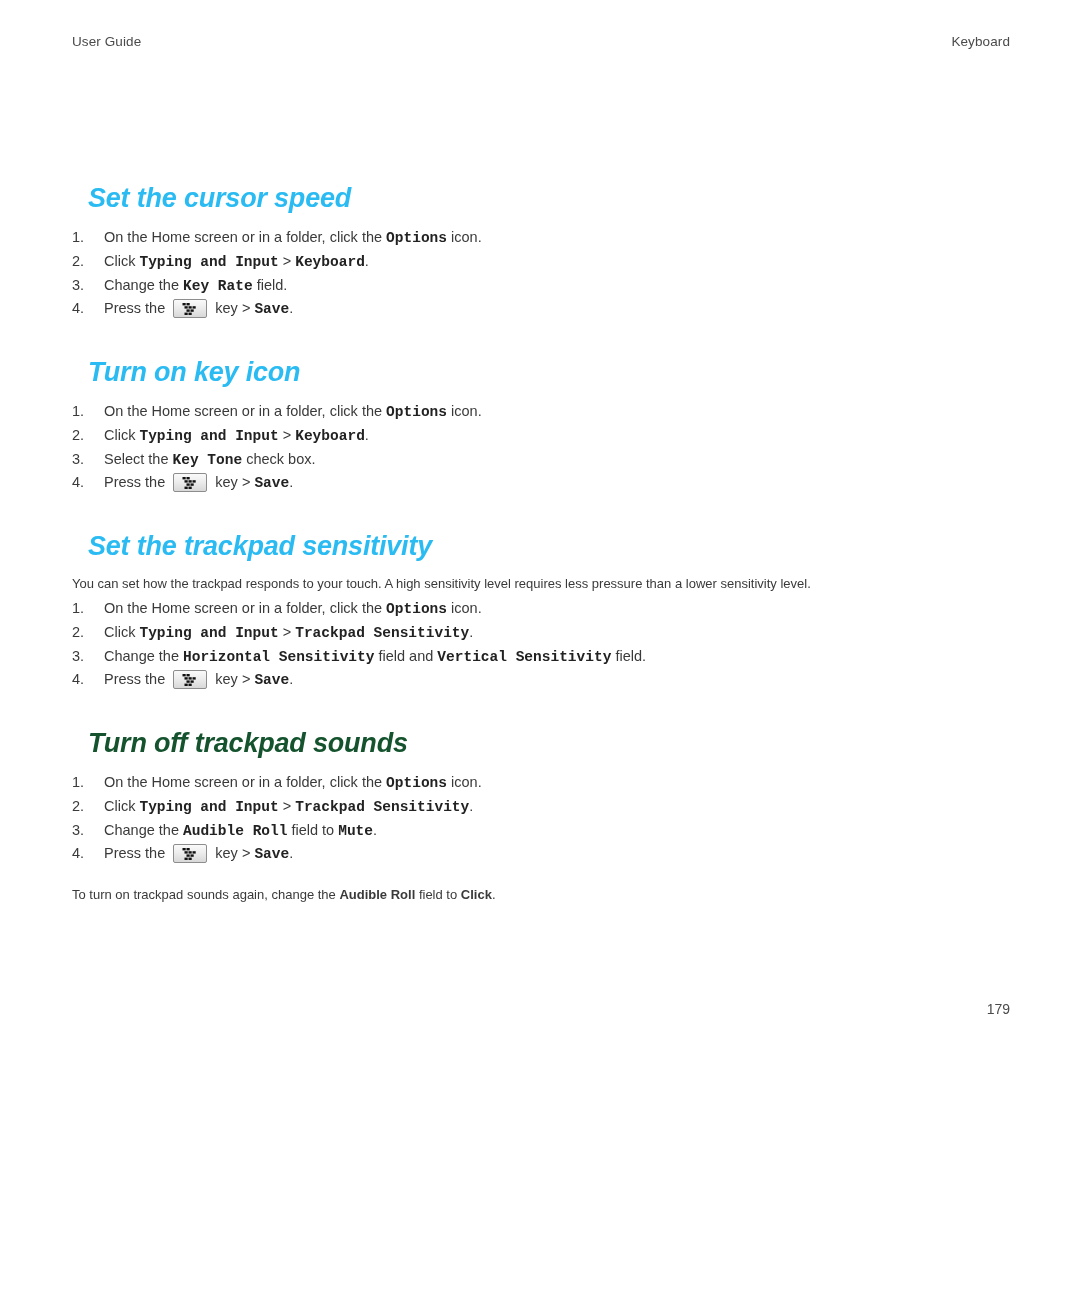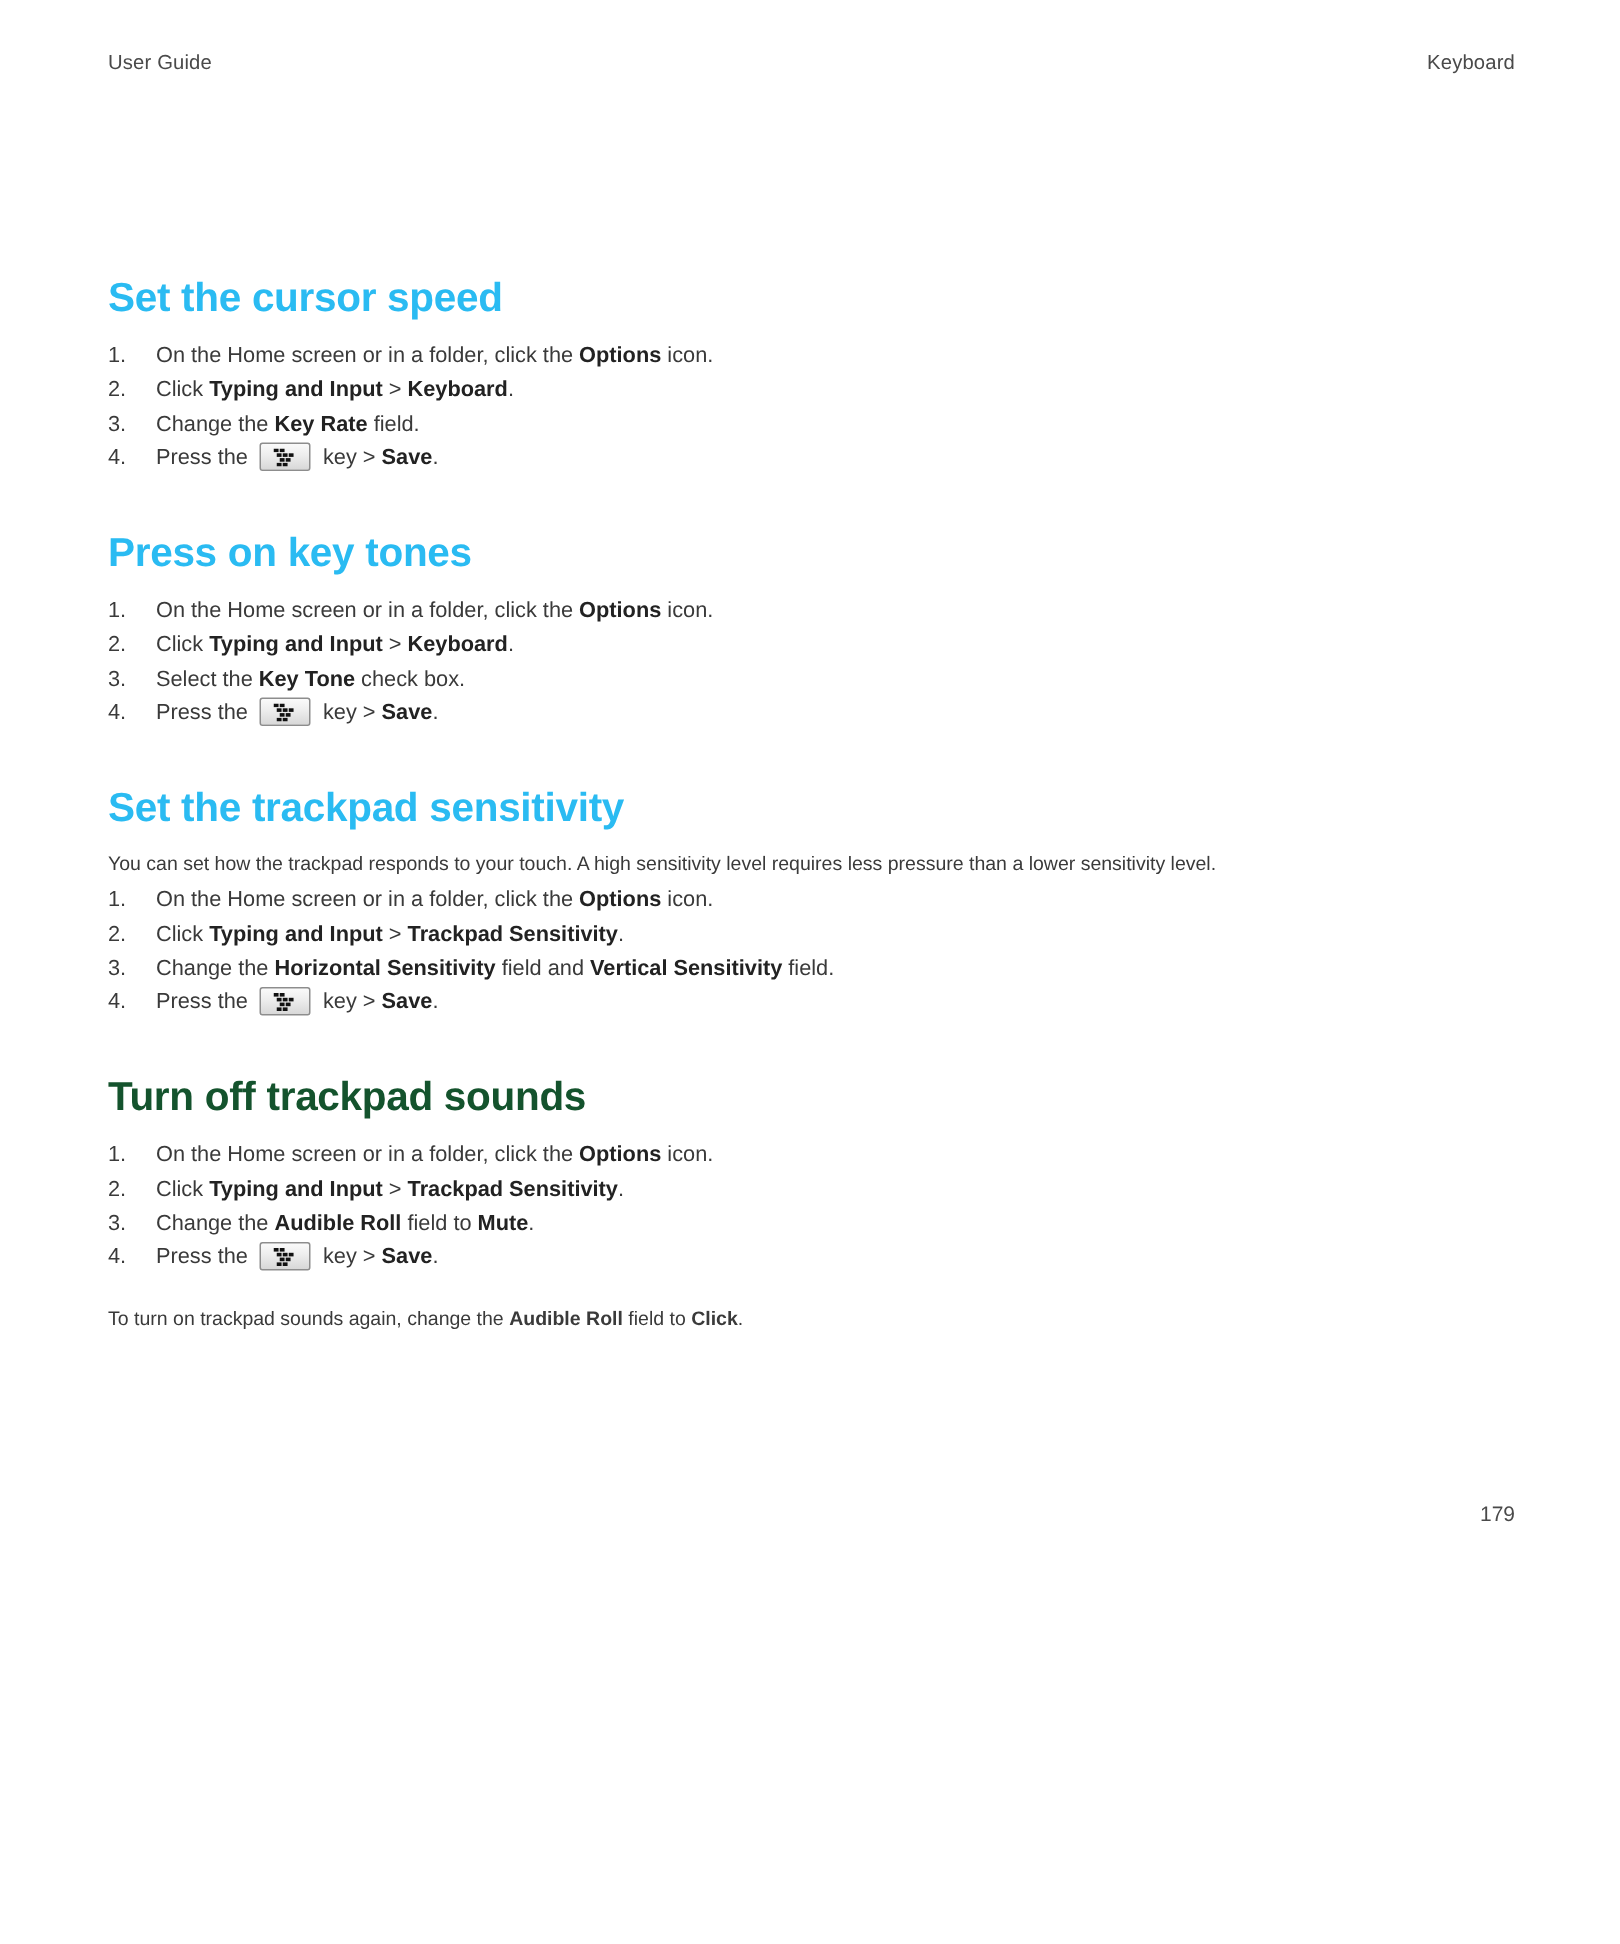--- a/index.html
+++ b/index.html
@@ -42,22 +42,23 @@
     top: 185px;
     left: 72px;
     right: 70px;
   }
 
   h2.section-heading {
     font-size: 27px;
     line-height: 1.0;
     font-weight: bold;
     color: #2ABBF2;
-    margin: 0 0 14px 0;
+    margin: 0 0 14px 16px;
     letter-spacing: -0.2px;
+    font-style: italic;
   }
   .section {
     margin-bottom: 38px;
   }
   .section:last-child {
     margin-bottom: 0;
   }
 
   p.intro, p.outro {
     font-size: 13px;
@@ -87,20 +88,21 @@
     flex: 0 0 32px;
     color: #3a3a3a;
     font-size: 14.5px;
   }
   ol.steps li .step-text {
     flex: 1 1 auto;
   }
   .step-text b {
     font-weight: bold;
     color: #222222;
+    font-family: Liberation Mono, monospace;
   }
 
   
   .bb-key {
     display: inline-block;
     vertical-align: -5px;
     width: 34px;
     height: 19px;
     margin: 0 4px;
     border: 1px solid #8d8d8d;
@@ -164,21 +166,21 @@
                     <rect x="5" y="6.4" width="3.2" height="2.4"></rect>
                     <rect x="9" y="6.4" width="3.2" height="2.4"></rect>
                     <rect x="3" y="9.6" width="3.2" height="2.4"></rect>
                     <rect x="7" y="9.6" width="3.2" height="2.4"></rect>
                   </g>
                 </svg></span><span> key &gt; </span><b>Save</b><span>.</span></span>
           </li>
         </ol>
       </div>
       <div class="section">
-        <h2 class="section-heading" style="color: rgb(42, 187, 242);">Press on key tones</h2>
+        <h2 class="section-heading" style="color: rgb(42, 187, 242);">Turn on key icon</h2>
         <ol class="steps">
           <li>
             <span class="num">1.</span>
             <span class="step-text"><span>On the Home screen or in a folder, click the </span><b>Options</b><span> icon.</span></span>
           </li>
           <li>
             <span class="num">2.</span>
             <span class="step-text"><span>Click </span><b>Typing and Input</b><span> &gt; </span><b>Keyboard</b><span>.</span></span>
           </li>
           <li>

